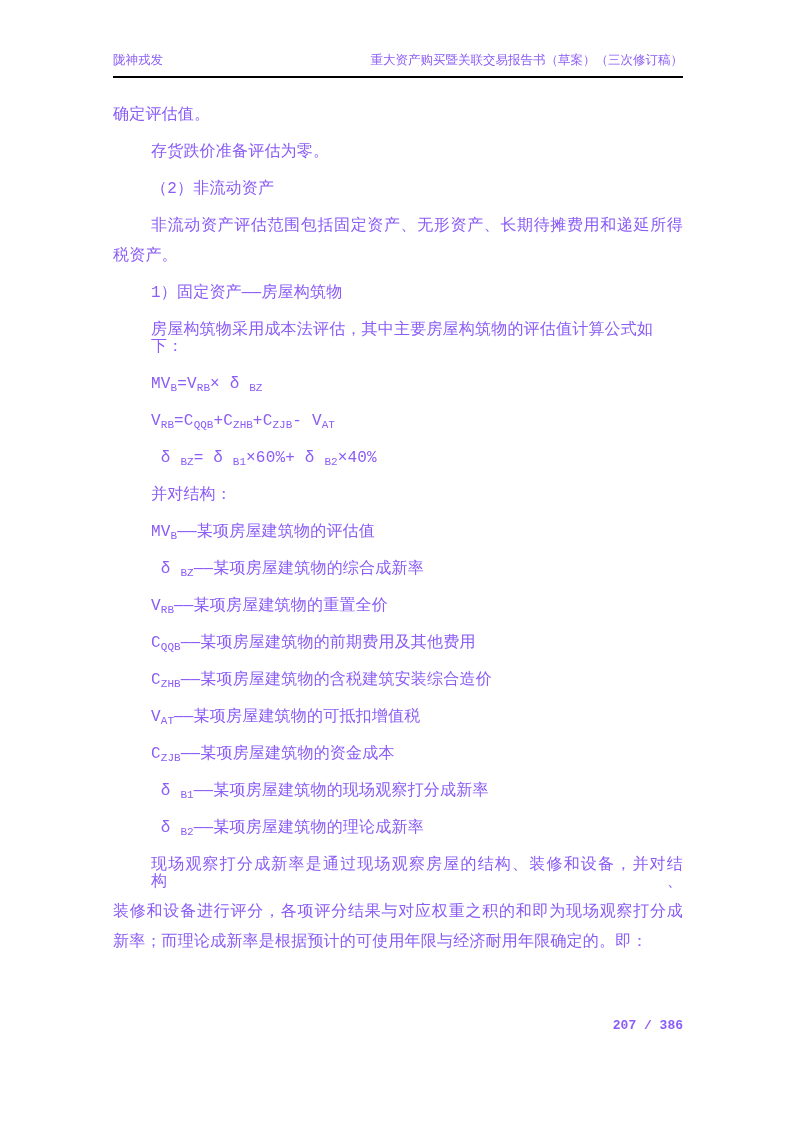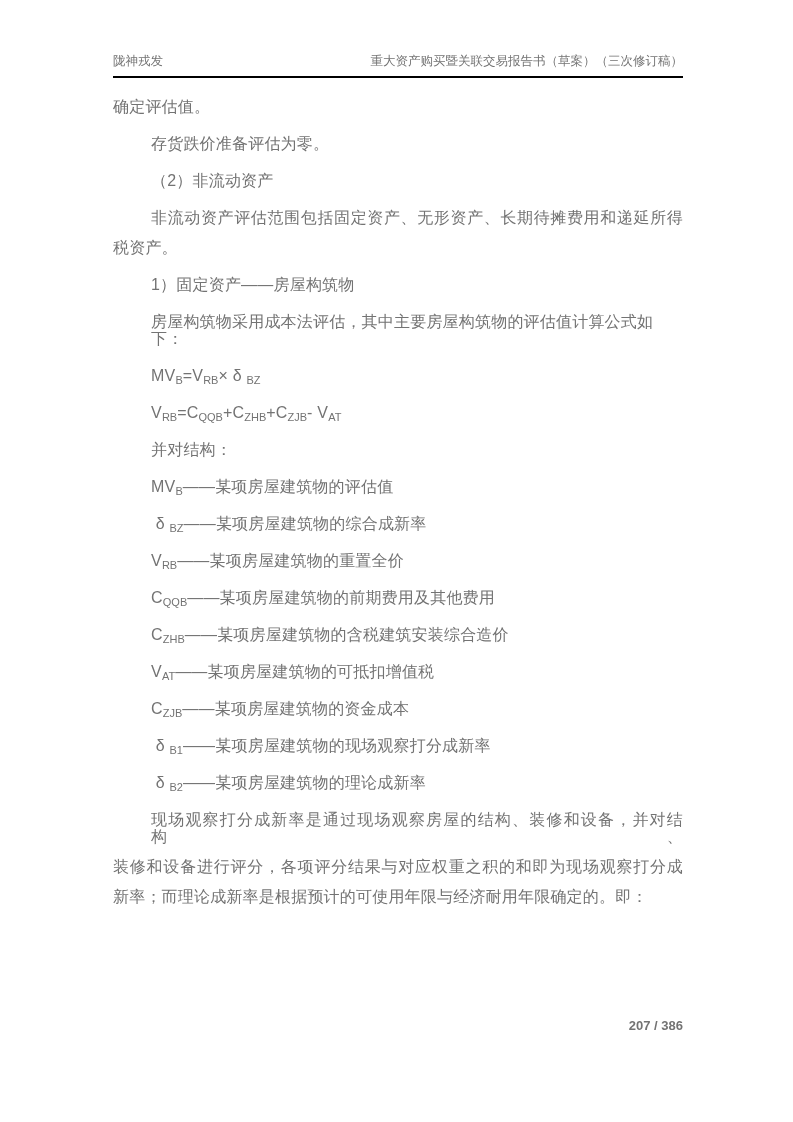--- a/index.html
+++ b/index.html
@@ -5,22 +5,22 @@
   html, body {
     margin: 0;
     padding: 0;
     background: #ffffff;
   }
   .page {
     position: relative;
     width: 793px;
     height: 1122px;
     background: #ffffff;
-    color: #737373;
-    font-family: Liberation Sans, sans-serif;
+    color: #8b5cf6;
+    font-family: Liberation Mono, monospace;
     overflow: hidden;
   }
   .page-header {
     position: absolute;
     left: 113px;
     right: 110px;
     top: 53px;
     display: flex;
     justify-content: space-between;
     align-items: flex-end;
@@ -37,21 +37,21 @@
     right: 110px;
     top: 98px;
   }
   .line {
     font-size: 16px;
     line-height: 17px;
     margin-top: 25px;
     white-space: pre-wrap;
     letter-spacing: 0.2px;
   }
-  .doc-body .line:first-child { margin-top: 0; }
+  .doc-body .line:first-child { margin-top: 9px; }
   .line.cont { margin-top: 13px; }
   .line.indent { padding-left: 38px; margin-top: 20px; }
   .line.justify {
     text-align: justify;
     text-align-last: justify;
     text-justify: inter-character;
   }
   .line sub {
     font-size: 11px;
     line-height: 0;
@@ -80,20 +80,21 @@
   <div class="doc-body">
       <div class="line"><span>确定评估值。</span></div>
       <div class="line indent"><span>存货跌价准备评估为零。</span></div>
       <div class="line indent"><span>（2）非流动资产</span></div>
       <div class="line indent justify"><span>非流动资产评估范围包括固定资产、无形资产、长期待摊费用和递延所得</span></div>
       <div class="line cont"><span>税资产。</span></div>
       <div class="line indent"><span>1）固定资产——房屋构筑物</span></div>
       <div class="line indent"><span>房屋构筑物采用成本法评估，其中主要房屋构筑物的评估值计算公式如下：</span></div>
       <div class="line indent"><span>MV</span><sub>B</sub><span>=V</span><sub>RB</sub><span>× δ </span><sub>BZ</sub></div>
       <div class="line indent"><span>V</span><sub>RB</sub><span>=C</span><sub>QQB</sub><span>+C</span><sub>ZHB</sub><span>+C</span><sub>ZJB</sub><span>- V</span><sub>AT</sub></div>
+      <div class="line indent"><span> δ </span><sub>BZ</sub><span>= δ </span><sub>B1</sub><span>×60%+ δ </span><sub>B2</sub><span>×40%</span></div>
       <div class="line indent"><span>并对结构：</span></div>
       <div class="line indent"><span>MV</span><sub>B</sub><span>——某项房屋建筑物的评估值</span></div>
       <div class="line indent"><span> δ </span><sub>BZ</sub><span>——某项房屋建筑物的综合成新率</span></div>
       <div class="line indent"><span>V</span><sub>RB</sub><span>——某项房屋建筑物的重置全价</span></div>
       <div class="line indent"><span>C</span><sub>QQB</sub><span>——某项房屋建筑物的前期费用及其他费用</span></div>
       <div class="line indent"><span>C</span><sub>ZHB</sub><span>——某项房屋建筑物的含税建筑安装综合造价</span></div>
       <div class="line indent"><span>V</span><sub>AT</sub><span>——某项房屋建筑物的可抵扣增值税</span></div>
       <div class="line indent"><span>C</span><sub>ZJB</sub><span>——某项房屋建筑物的资金成本</span></div>
       <div class="line indent"><span> δ </span><sub>B1</sub><span>——某项房屋建筑物的现场观察打分成新率</span></div>
       <div class="line indent"><span> δ </span><sub>B2</sub><span>——某项房屋建筑物的理论成新率</span></div>

